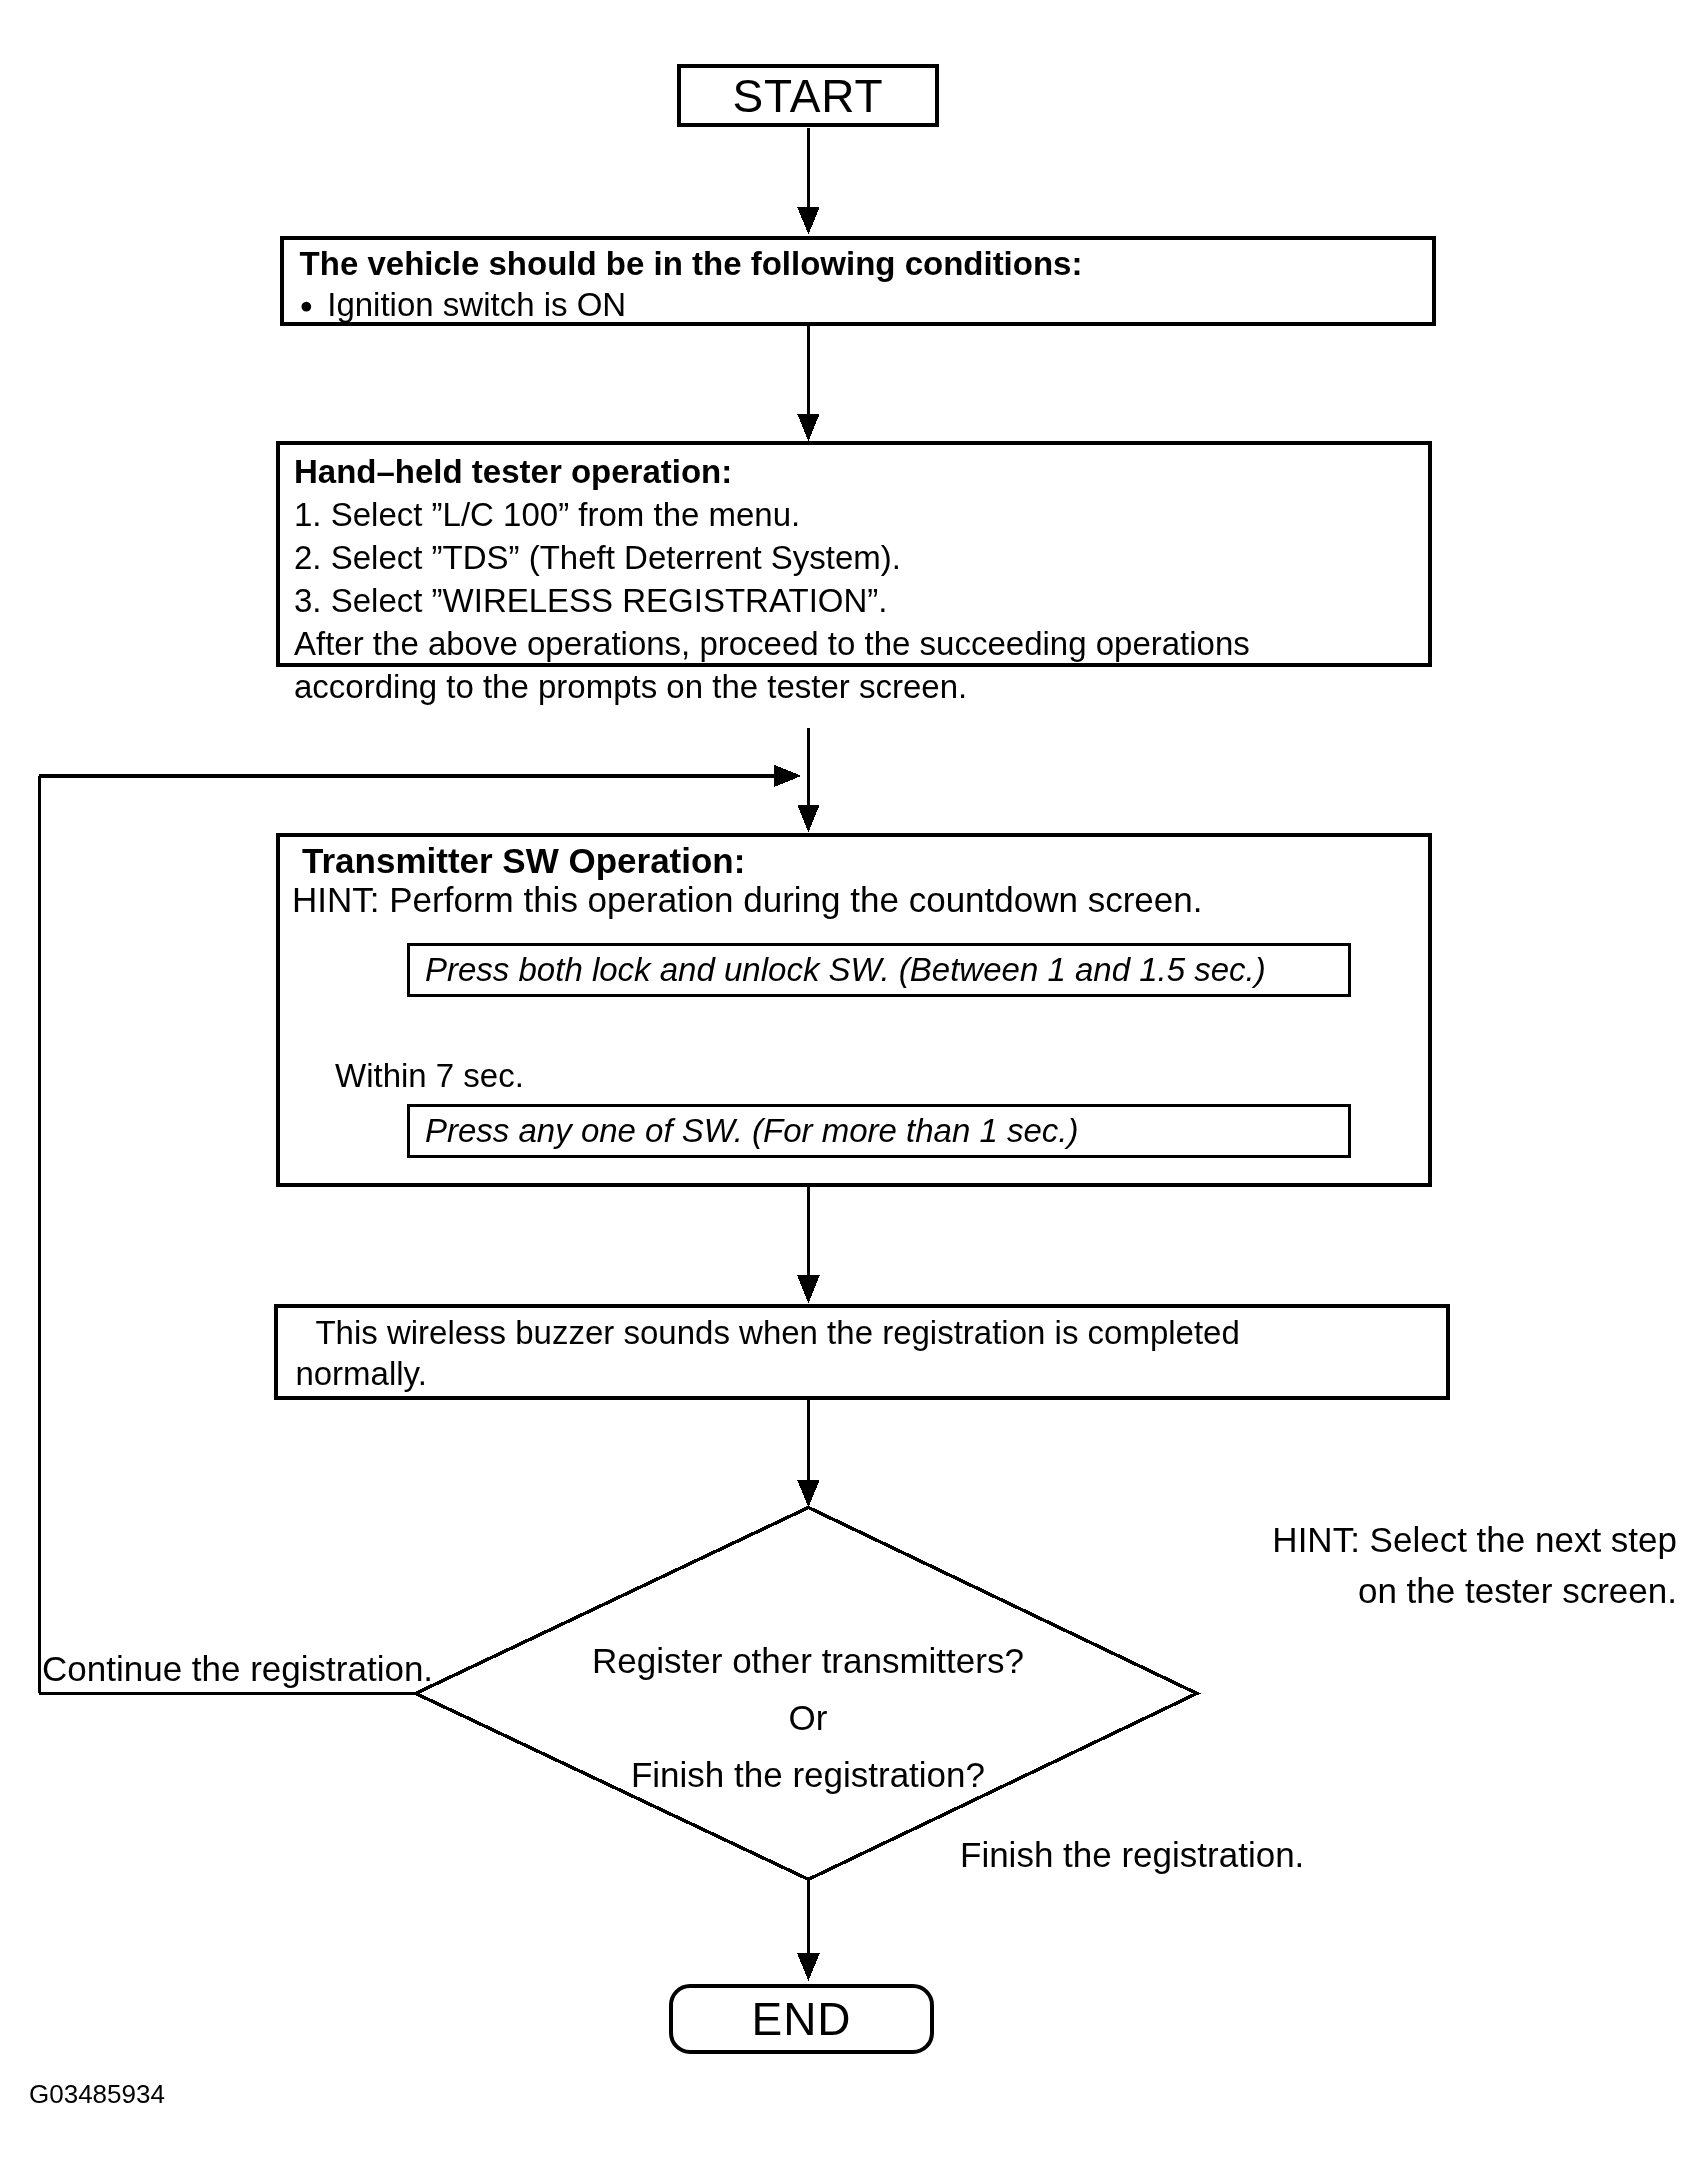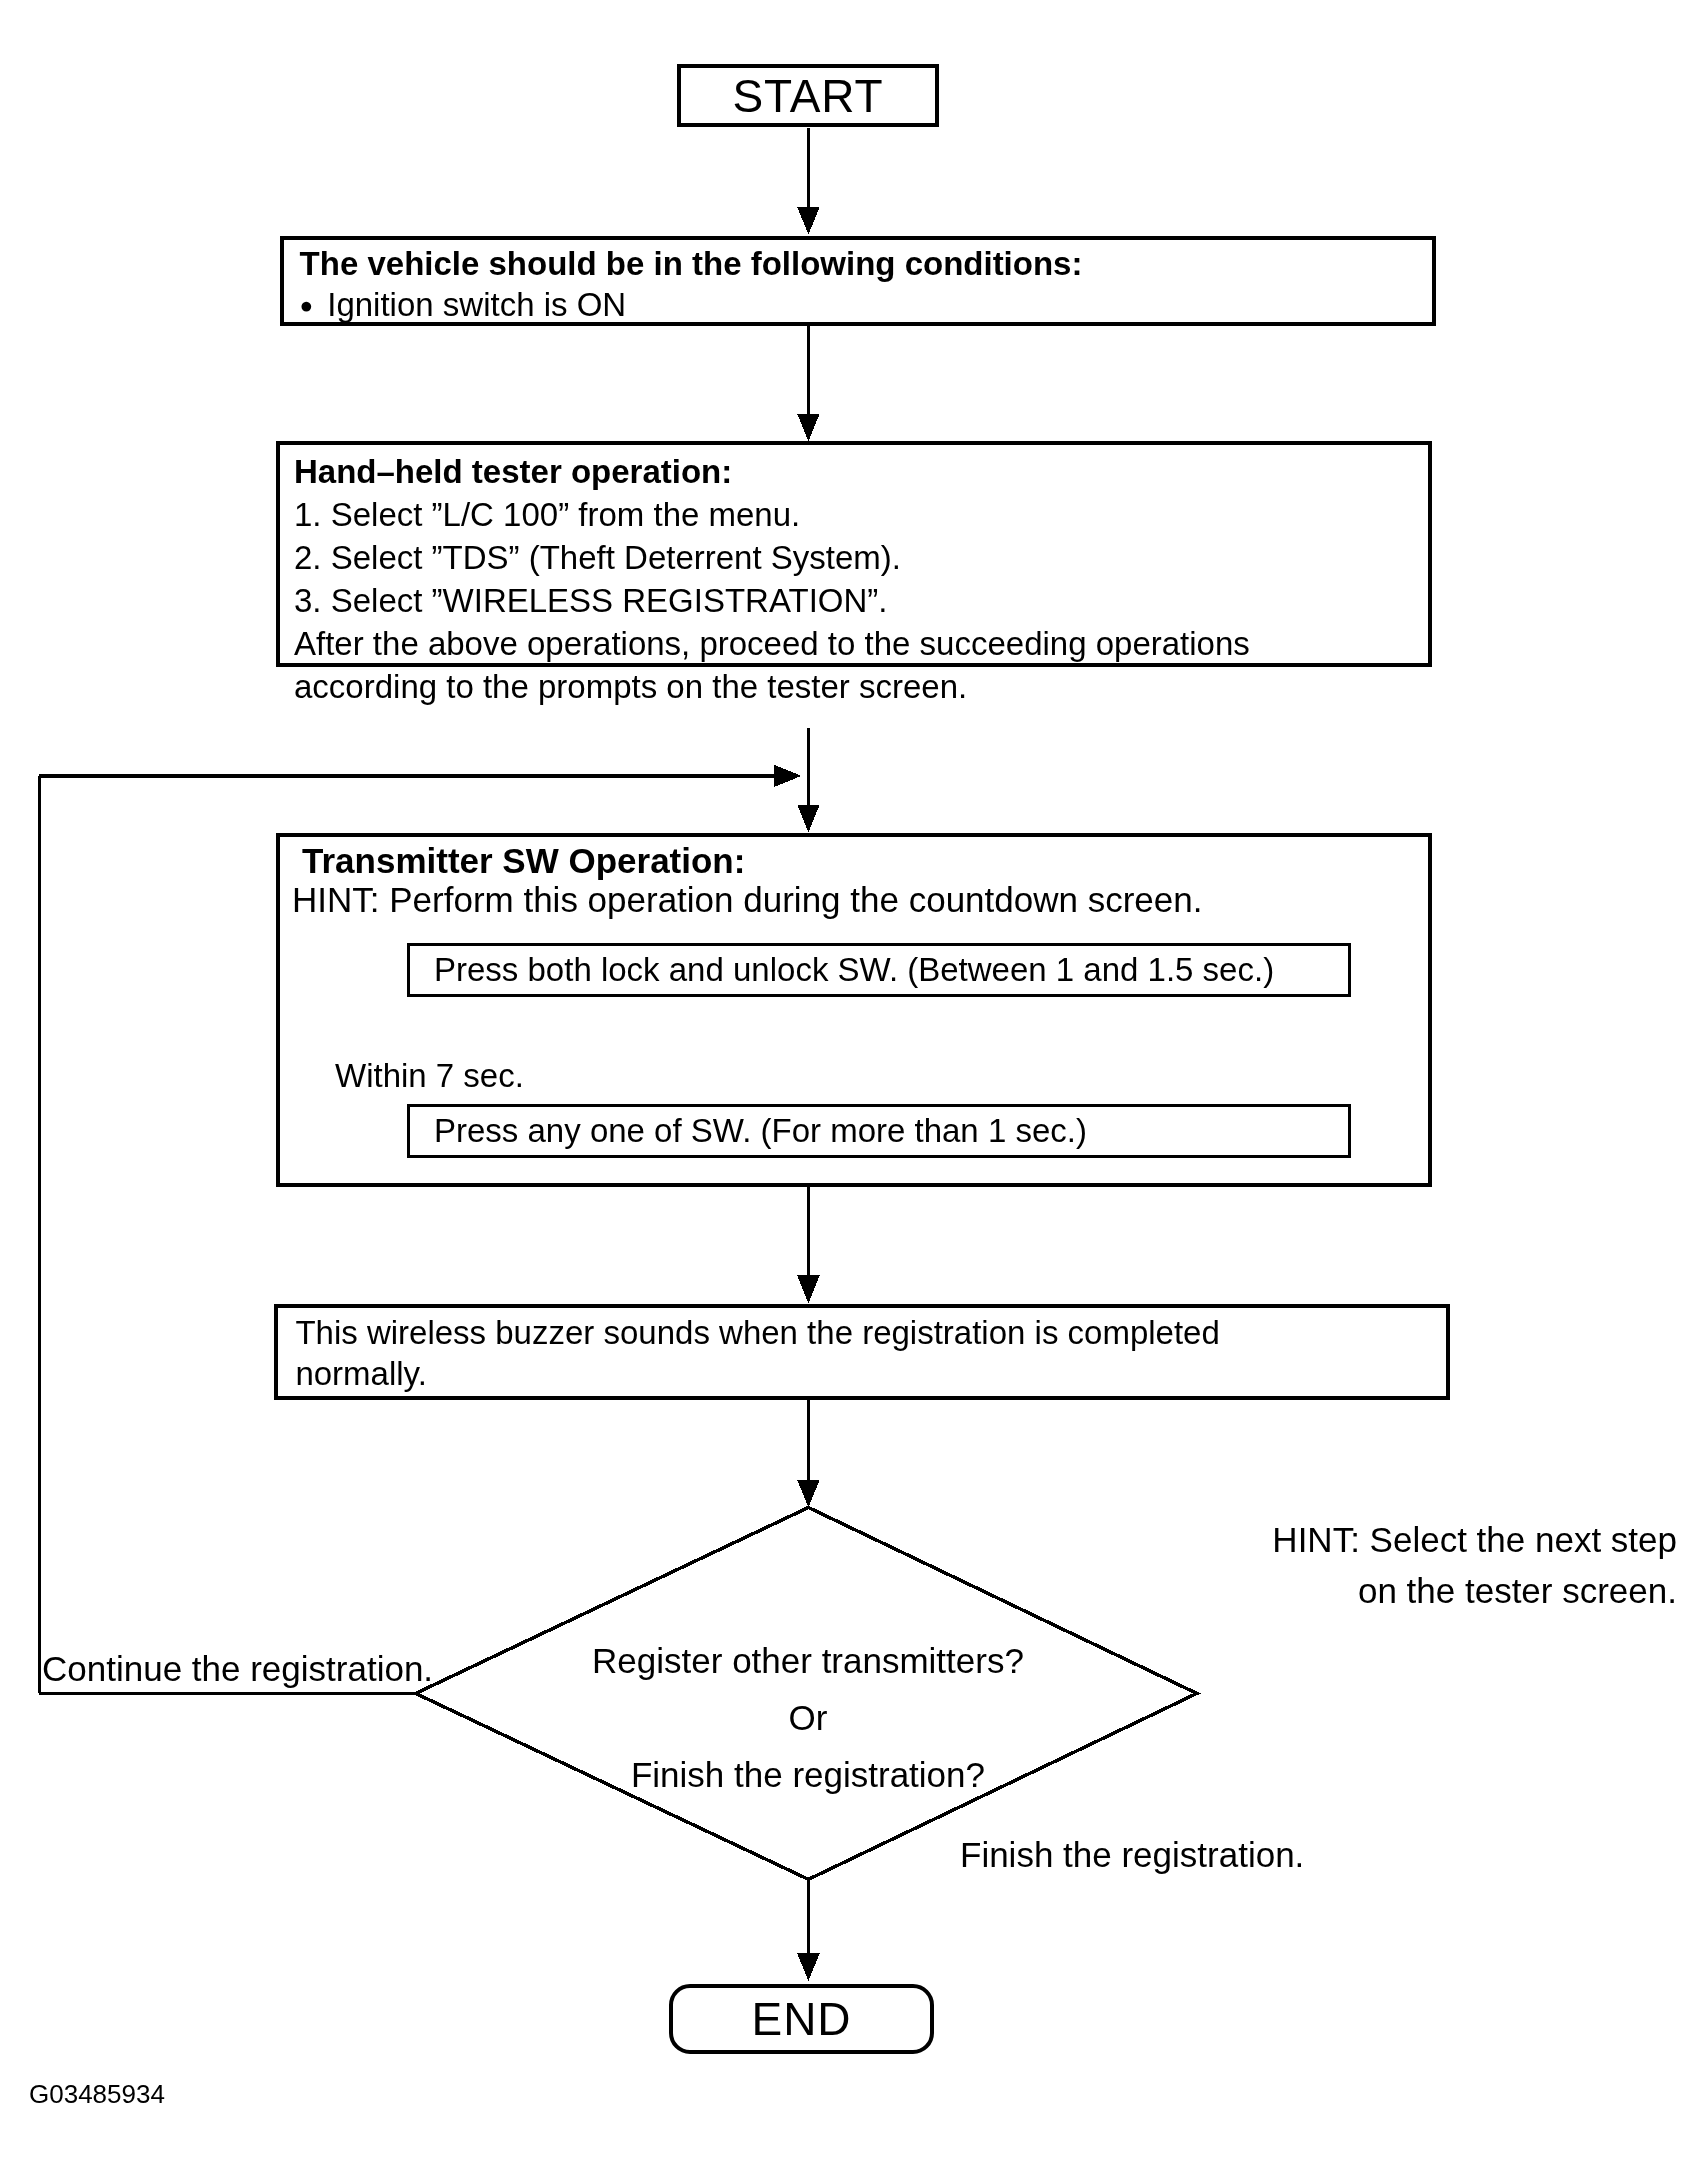--- a/index.html
+++ b/index.html
@@ -18,21 +18,21 @@
   }
   .box.thin{border-width:3.5px;}
   .terminal{
     display:flex;align-items:center;justify-content:center;
     font-size:46px;letter-spacing:0.9px;
   }
   .boxtext{font-size:33px;line-height:43px;white-space:nowrap;}
   .b{font-weight:700;}
   .lbl{position:absolute;z-index:3;font-size:35px;white-space:nowrap;}
   .bullet{display:inline-block;font-size:22.6px;vertical-align:2.6px;margin-right:14px;}
-  .innerline{display:flex;align-items:center;height:100%;padding-left:24px;font-size:33px;white-space:nowrap;}
+  .innerline{display:flex;align-items:center;height:100%;padding-left:15px;font-size:33px;white-space:nowrap;font-style:italic;}
   .decision{
     position:absolute;z-index:3;text-align:center;
     font-size:35px;line-height:57px;white-space:nowrap;
   }
   .hint-right{text-align:right;line-height:51px;}
   .figid{font-size:26px;}
 </style>
 </head>
 <body>
 
@@ -103,21 +103,21 @@
     <div class="innerline">Press both lock and unlock SW. (Between 1 and 1.5 sec.)</div>
   </div>
 
   <div class="lbl" style="left:335px;top:1057px;font-size:33px;">Within 7 sec.</div>
 
   <div class="box thin" style="left:407px;top:1104px;width:944px;height:54px;">
     <div class="innerline">Press any one of SW. (For more than 1 sec.)</div>
   </div>
 
   <div class="box" style="left:274px;top:1304px;width:1176px;height:96px;padding:4.3px 0 0 17.4px;">
-    <div class="boxtext" style="line-height:41px;">This wireless buzzer sounds when the registration is completed</div>
+    <div class="boxtext" style="line-height:41px;margin-left:20px;">This wireless buzzer sounds when the registration is completed</div>
     <div class="boxtext" style="line-height:41px;">normally.</div>
   </div>
 
   <div class="decision" style="left:482px;top:1632px;width:652px;">
     <div>Register other transmitters?</div>
     <div>Or</div>
     <div>Finish the registration?</div>
   </div>
 
   <div class="decision hint-right" style="left:1251px;top:1514px;width:426px;">

